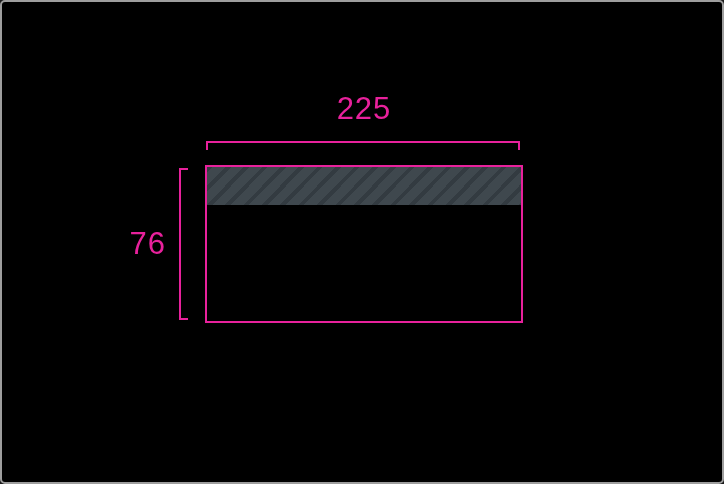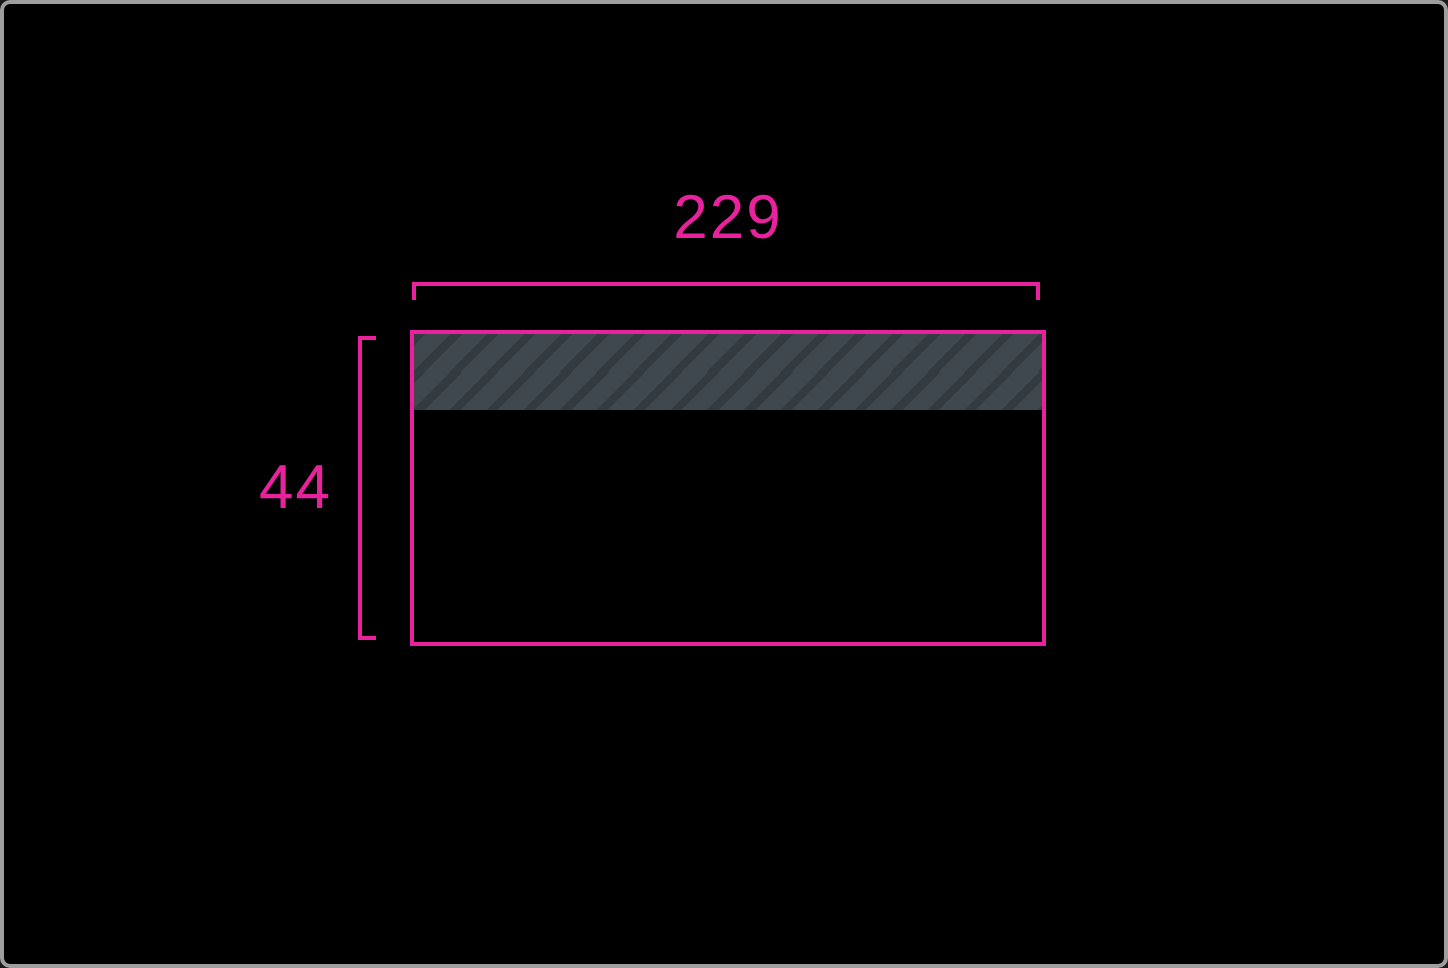--- a/index.html
+++ b/index.html
@@ -84,25 +84,25 @@
     display: flex;
     align-items: center;
     justify-content: center;
   }
 </style>
 </head>
 <body>
 
 <div class="stage">
 
-  <div class="dim-label width">229</div>
+  <div class="dim-label width">225</div>
 
   <div class="bracket-h"></div>
 
-  <div class="dim-label height">44</div>
+  <div class="dim-label height">76</div>
 
   <div class="bracket-v"></div>
 
   <div class="bounds">
     <div class="hatch"></div>
     <div class="hatch"></div>
   </div>
 
 </div>
 

